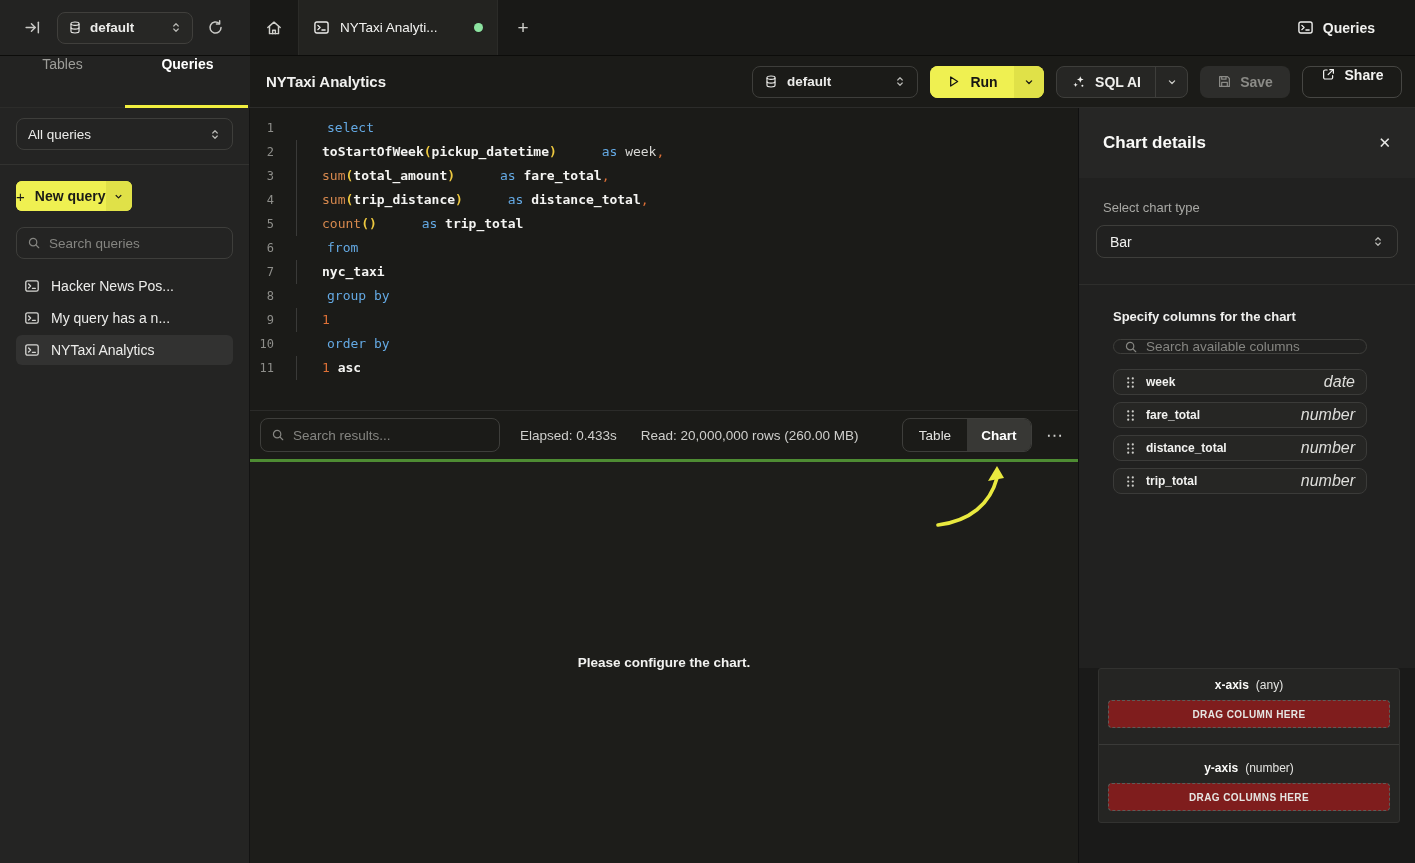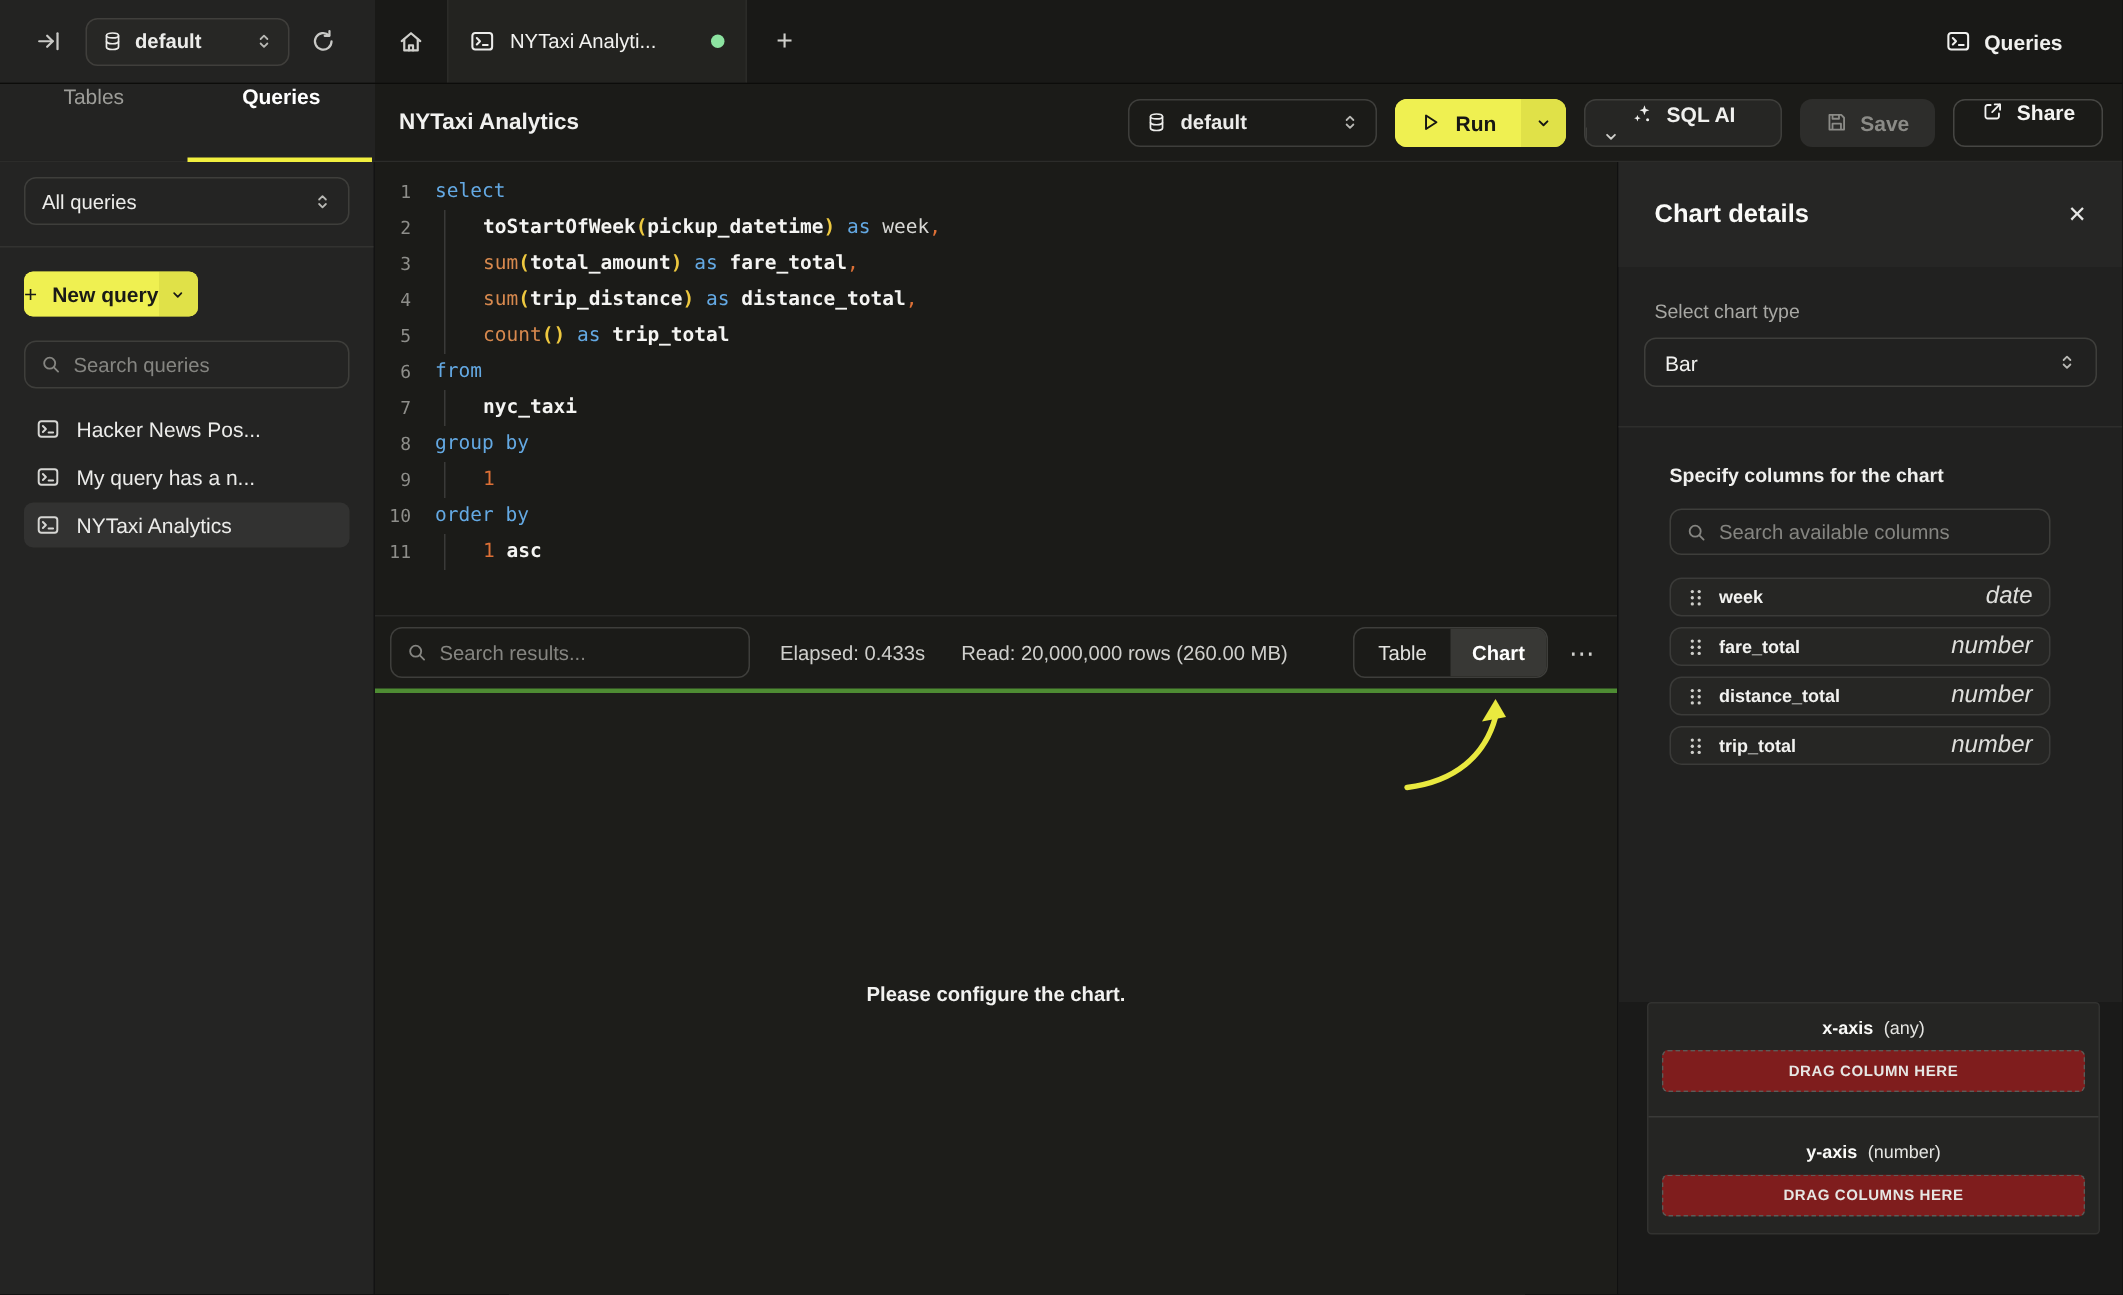--- a/index.html
+++ b/index.html
@@ -30,21 +30,21 @@
   .side-tab.active { color:#ffffff; font-weight:700; }
   .side-tab.active::after { content:""; position:absolute; left:0; right:2px; bottom:-1px; height:3px; background:#f1ef3f; }
   .subbar-main { flex:1; background:#1b1b18; display:flex; align-items:center; padding:0 13px 0 16px; }
   .query-title { font-size:15px; font-weight:600; color:#f1f1ef; }
   .toolbar { margin-left:auto; display:flex; align-items:center; gap:12px; }
   .db-select { width:166px; height:32px; border:1px solid #3e3e3b; border-radius:8px; display:flex; align-items:center; padding:0 11px; gap:9px; cursor:pointer; color:#ececea; background:transparent; }
   .db-select .lbl { flex:1; font-size:13.5px; font-weight:600; }
   .run-btn { width:114px; height:32px; border-radius:8px; overflow:hidden; display:flex; border:none; padding:0; cursor:pointer; background:#eff051; }
   .run-main { flex:1; display:flex; align-items:center; justify-content:center; gap:9px; color:#161613; font-weight:600; font-size:14px; background:#eff051; }
   .run-caret { width:30px; background:#e0e148; display:flex; align-items:center; justify-content:center; color:#161613; }
-  .sqlai-btn { width:132px; height:32px; border:1px solid #3e3e3b; background:#262624; border-radius:8px; display:flex; overflow:hidden; padding:0; cursor:pointer; color:#f0f0ee;flex-direction:column; }
+  .sqlai-btn { width:132px; height:32px; border:1px solid #3e3e3b; background:#262624; border-radius:8px; display:flex; overflow:hidden; padding:0; cursor:pointer; color:#f0f0ee; }
   .sqlai-main { flex:1; display:flex; align-items:center; justify-content:center; gap:8px; font-size:14px; font-weight:600; color:#f0f0ee; }
   .sqlai-caret { width:32px; border-left:1px solid #3e3e3b; display:flex; align-items:center; justify-content:center; color:#cfcfcb; }
   .save-btn { width:90px; height:32px; border:none; border-radius:8px; background:#2d2d2b; color:#8b8b87; display:flex; align-items:center; justify-content:center; gap:8px; font-size:14px; font-weight:600; cursor:default; }
   .share-btn { width:100px; height:32px; border:1px solid #464643; border-radius:8px; background:transparent; color:#f4f4f2; display:flex; justify-content:center; gap:9px; font-size:14px; font-weight:600; cursor:pointer; }
 
   
   .sidebar { position:absolute; left:0; top:108px; width:250px; height:755px; background:#242423; border-right:1px solid rgba(0,0,0,.45); }
   .all-queries { margin:10px 16px 0; height:32px; border:1px solid #3e3e3b; border-radius:8px; display:flex; align-items:center; padding:0 11px; cursor:pointer; }
   .all-queries .lbl { flex:1; font-size:13.5px; color:#ececea; }
   .side-divider { margin-top:14px; border-top:1px solid #323230; }
@@ -61,21 +61,21 @@
   .query-item.active { background:#323231; }
   .query-item .icon { color:#d6d6d3; display:flex; }
 
   
   .main { position:absolute; left:250px; top:108px; width:828px; height:755px; background:#1b1b18; display:flex; flex-direction:column; }
   .editor { height:302px; padding-top:8px; font-family:"DejaVu Sans Mono", monospace; font-size:13px; overflow:hidden; cursor:text; }
   .code-line { display:flex; height:24px; line-height:24px; }
   .ln { width:24px; text-align:right; color:#8e8e8a; font-size:12px; flex:none; }
   .code-content { margin-left:16px; white-space:pre; }
   .ind { display:inline-block; width:26px; height:24px; border-left:1px solid #3a3a38; margin-left:6px; vertical-align:top; }
-  .tok-kw { color:#64a9e3; }
+  .tok-kw { color:#64a9e3;margin-left:37px; }
   .tok-fn { color:#d7894e; }
   .tok-par { color:#edc83f; font-weight:700; }
   .tok-id { color:#f4f4f2; font-weight:700; }
   .tok-txt { color:#d8d8d5; }
   .tok-num { color:#dd7036; }
   .tok-pl { color:#d8d8d5; }
 
   .results-bar { height:49px; border-top:1px solid #2b2b29; display:flex; align-items:center; padding:0 14px 0 10px; }
   .results-bar .search-box { width:240px; height:34px; background:transparent; }
   .meta { margin-left:20px; font-size:13.5px; color:#cfcfcc; white-space:nowrap; }
@@ -96,21 +96,21 @@
   .panel-close { margin-left:auto; background:none; border:none; color:#e8e8e6; font-size:15px; cursor:pointer; }
   .panel-tabs { height:44px; border-bottom:1px solid #2e2e2c; display:flex; background:#232322; }
   .panel-tab { width:50%; position:relative; display:flex; align-items:center; justify-content:center; font-size:14px; color:#9d9d99; cursor:pointer; }
   .panel-tab.active { color:#ffffff; font-weight:600; }
   .panel-tab.active::after { content:""; position:absolute; left:0; right:0; bottom:-1px; height:3px; background:#f1ef3f; }
   .field-label { margin:22px 24px 0; font-size:13px; color:#a8a8a4; }
   .chart-type-select { margin:10px 17px 0; height:33px; border:1px solid #3e3e3b; border-radius:8px; display:flex; align-items:center; padding:0 13px; cursor:pointer; }
   .chart-type-select .lbl { flex:1; font-size:14px; color:#f0f0ee; }
   .panel-divider { margin-top:26px; border-top:1px solid #2e2e2c; }
   .columns-heading { margin:24px 34px 0; font-size:13px; font-weight:700; color:#f0f0ee; }
-  .col-search { margin:15px 48px 0 34px; height:31px; }
+  .col-search { margin:15px 48px 0 34px; height:15px; }
   .column-list { margin:15px 48px 0 34px; display:flex; flex-direction:column; gap:7px; }
   .col-pill { height:26px; border:1px solid #3b3b39; border-radius:8px; background:#262624; display:flex; align-items:center; padding:0 11px; gap:10px; cursor:grab; }
   .col-name { font-size:12px; font-weight:700; color:#f2f2f0; }
   .col-type { margin-left:auto; font-size:16px; color:#dededb;font-style:italic; }
   .handle { color:#cfcfcb; display:flex; }
 
   .panel-footer { position:absolute; left:0; right:0; bottom:0; height:195px; background:#1a1a19; }
   .axis-card { position:absolute; left:19px; top:0; width:302px; height:155px; background:#252523; border:1px solid #323230; border-radius:3px; }
   .axis-zone { padding-top:9px; }
   .axis-zone.first { border-bottom:1px solid #3a3a38; padding-bottom:16px; }

